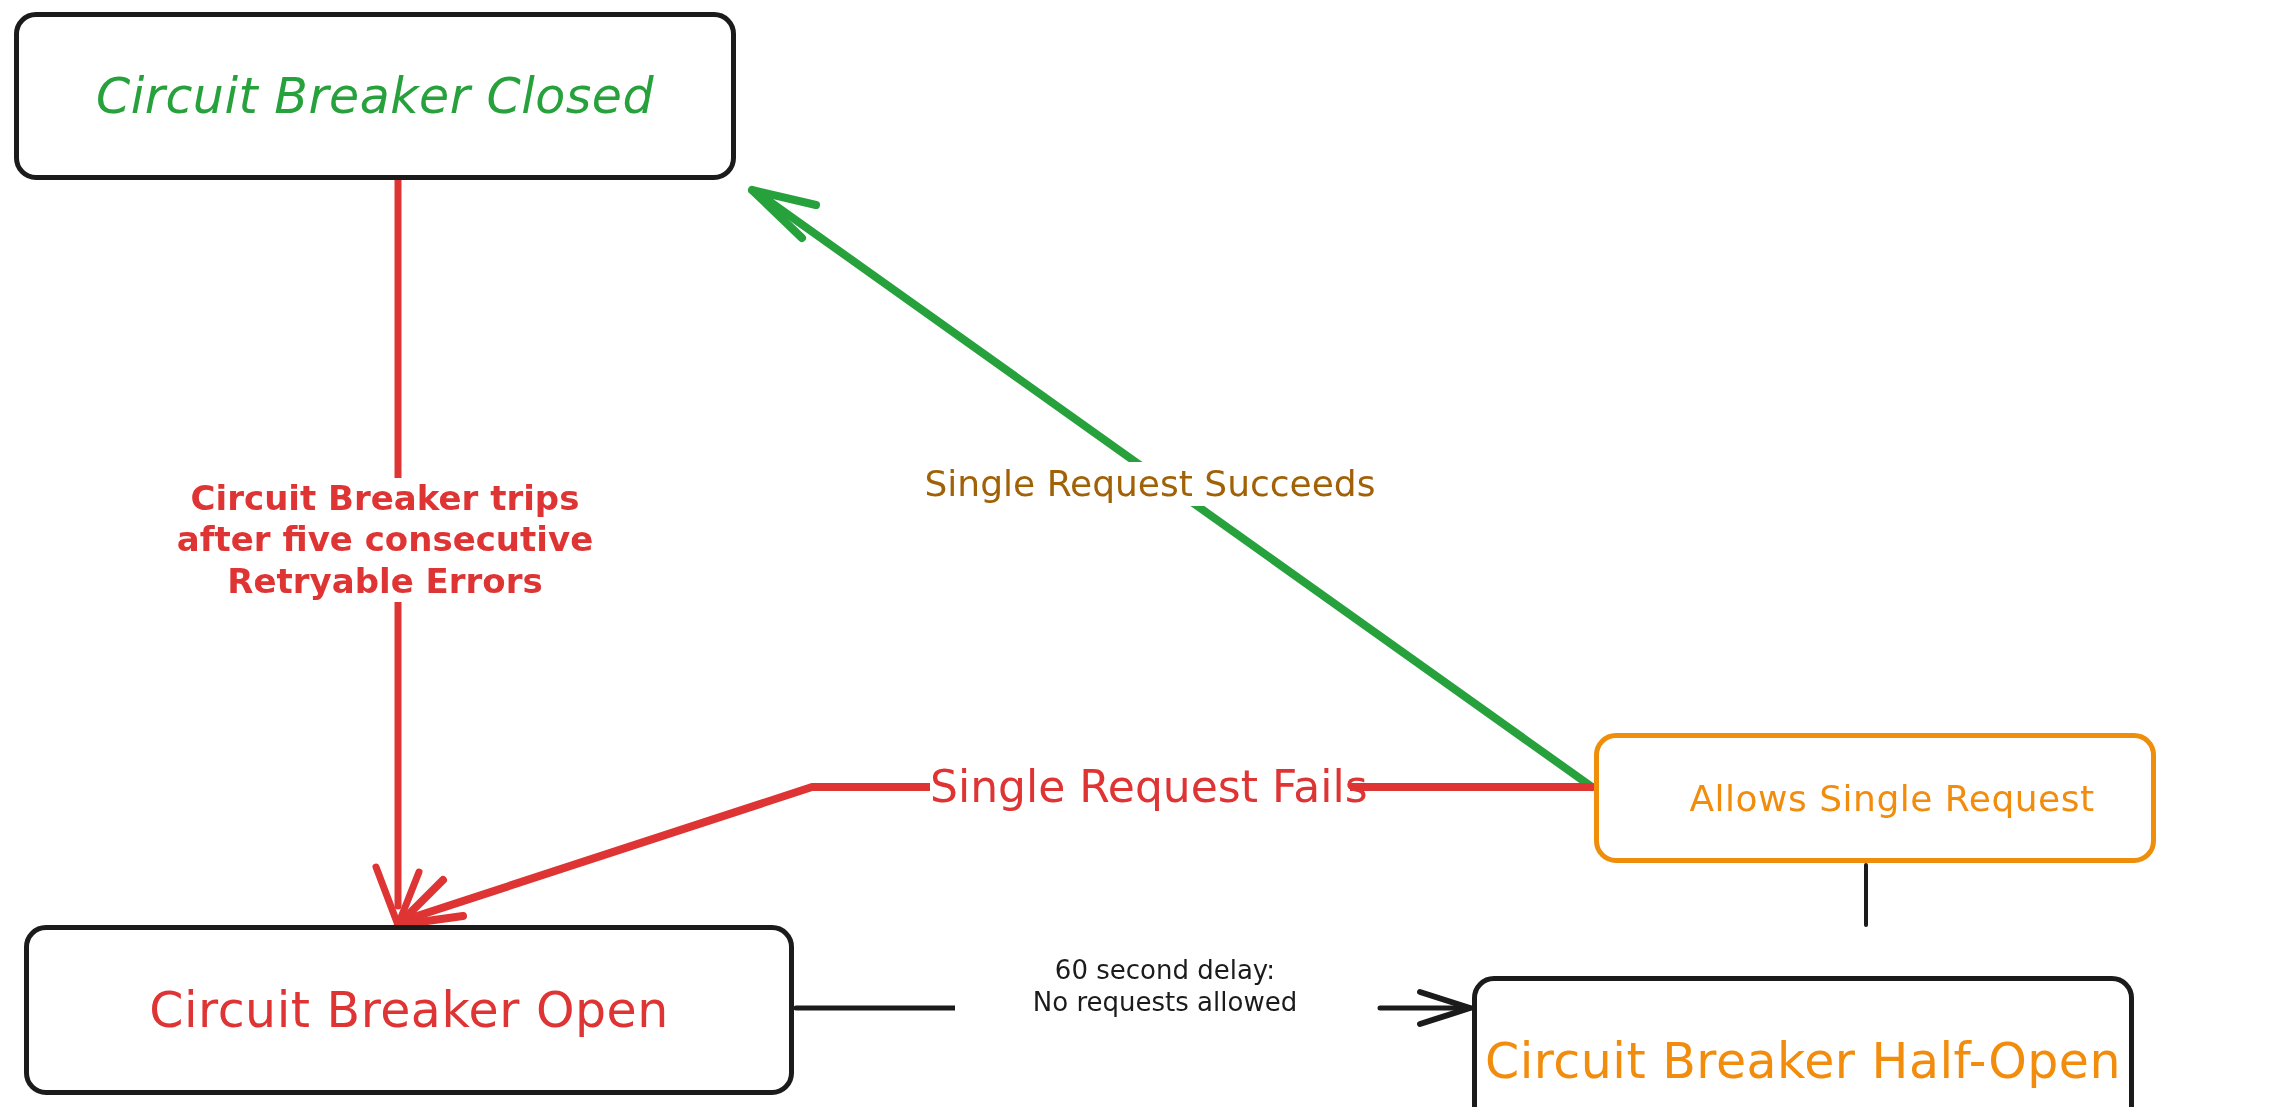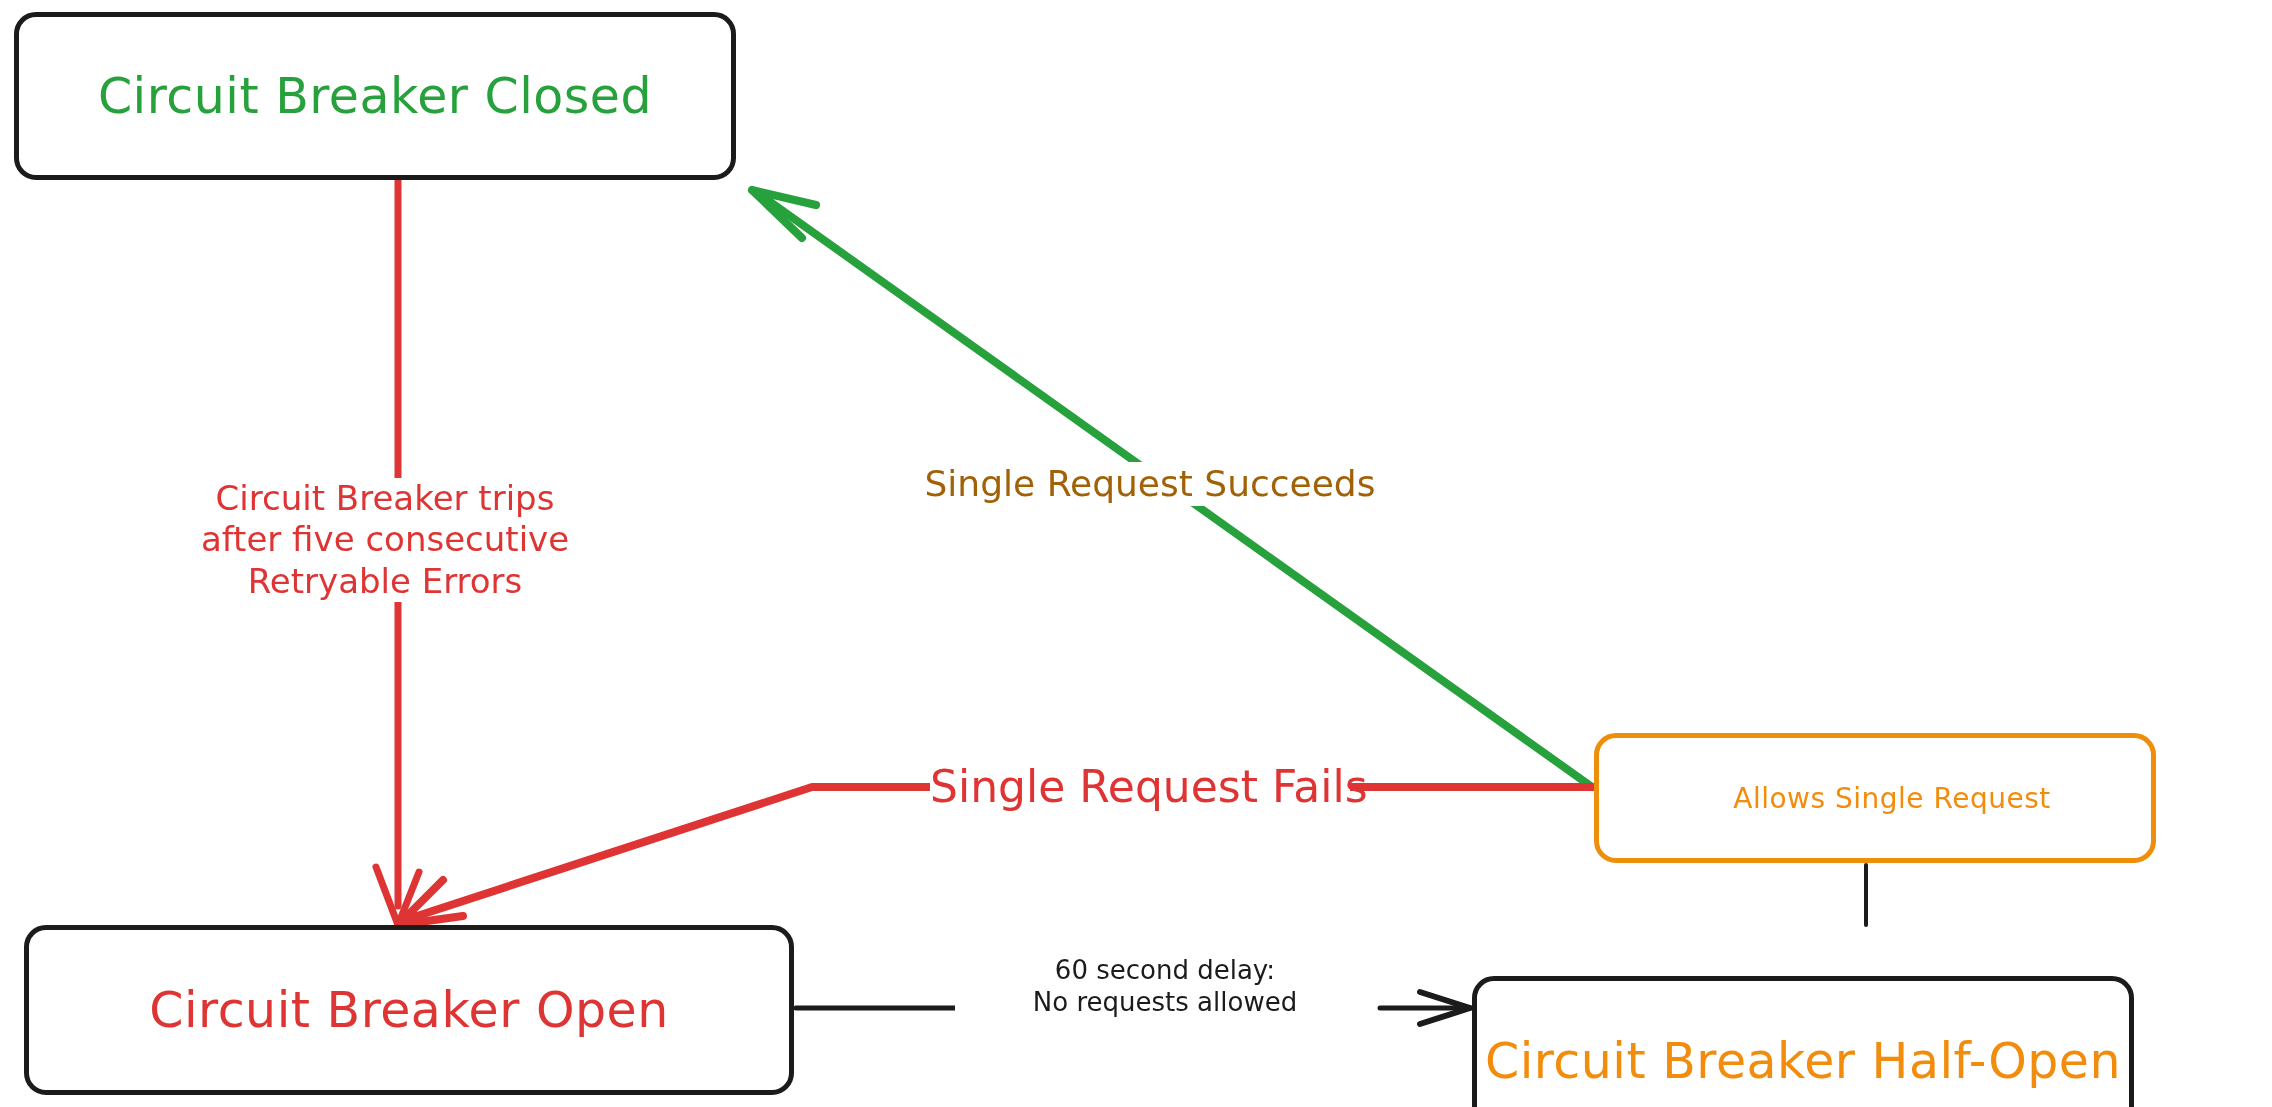--- a/index.html
+++ b/index.html
@@ -45,51 +45,51 @@
   .node-label {
     font-family: "DejaVu Sans", sans-serif;
     letter-spacing: 0.5px;
     white-space: nowrap;
   }
   .lbl-green  { color: #27a13c; }
   .lbl-red    { color: #df3434; }
   .lbl-orange { color: #f28c0c; }
 
   #node-closed {
-    left: 14px; top: 12px; width: 722px; height: 168px;
+    left: 14px; top: 12px; width: 722px; height: 168px; font-style: italic;
   }
   #node-closed .node-label { font-size: 49px; }
 
   #node-open {
     left: 24px; top: 925px; width: 770px; height: 170px;
   }
   #node-open .node-label { font-size: 49px; }
 
   #node-half-open {
     left: 1472px; top: 976px; width: 662px; height: 170px;
   }
   #node-half-open .node-label { font-size: 49px; }
 
   #node-allows {
     left: 1594px; top: 733px; width: 562px; height: 130px;
   }
-  #node-allows .node-label { font-size: 28px; margin-left: 34px; }
+  #node-allows .node-label { font-size: 36px; margin-left: 34px; }
 
   .edge-label {
     position: absolute;
     font-family: "DejaVu Sans", sans-serif;
     text-align: center;
     white-space: pre;
     line-height: 1.22;
     background: #ffffff;
     pointer-events: auto;
   }
   #label-trips {
     left: 150px; top: 478px; width: 470px;
-    font-size: 34px; color: #df3434;
+    font-size: 34px; color: #df3434; font-weight: bold;
   }
   #label-succeeds {
     left: 905px; top: 462px; width: 490px;
     font-size: 36px; color: #a16207;
   }
   #label-fails {
     left: 930px; top: 760px; width: 420px;
     font-size: 44px; color: #df3434;
   }
   #label-delay {

